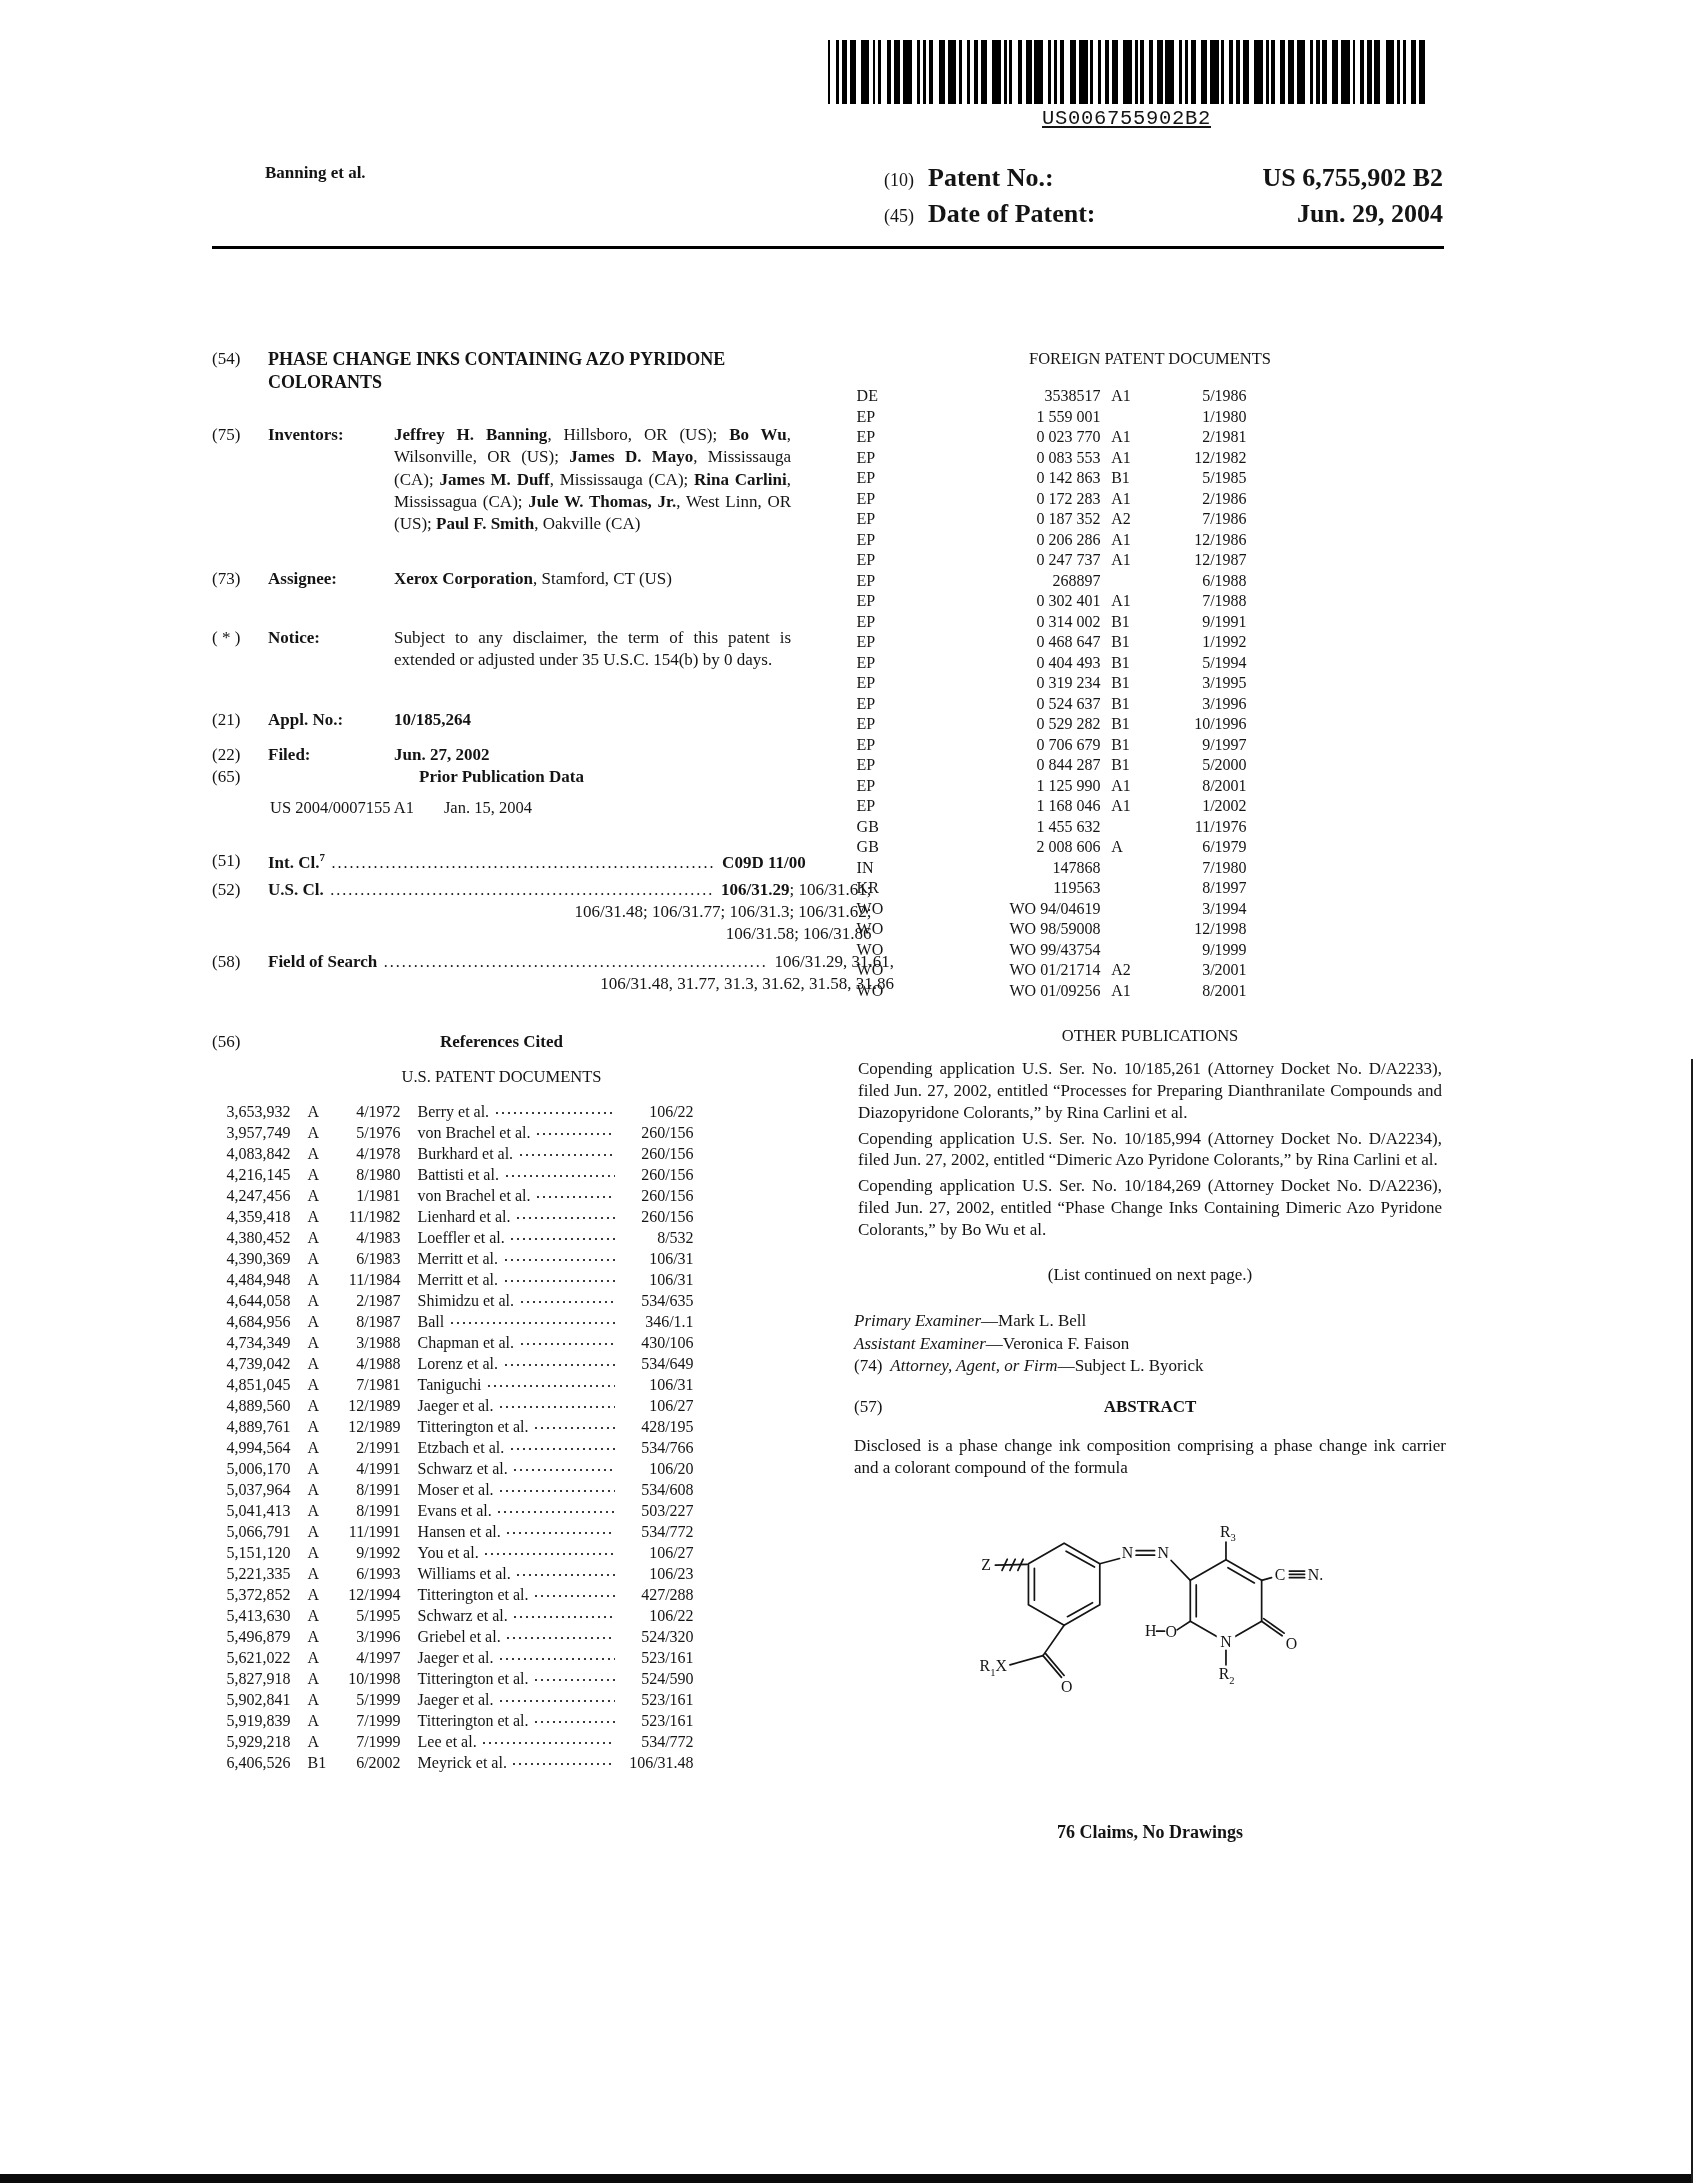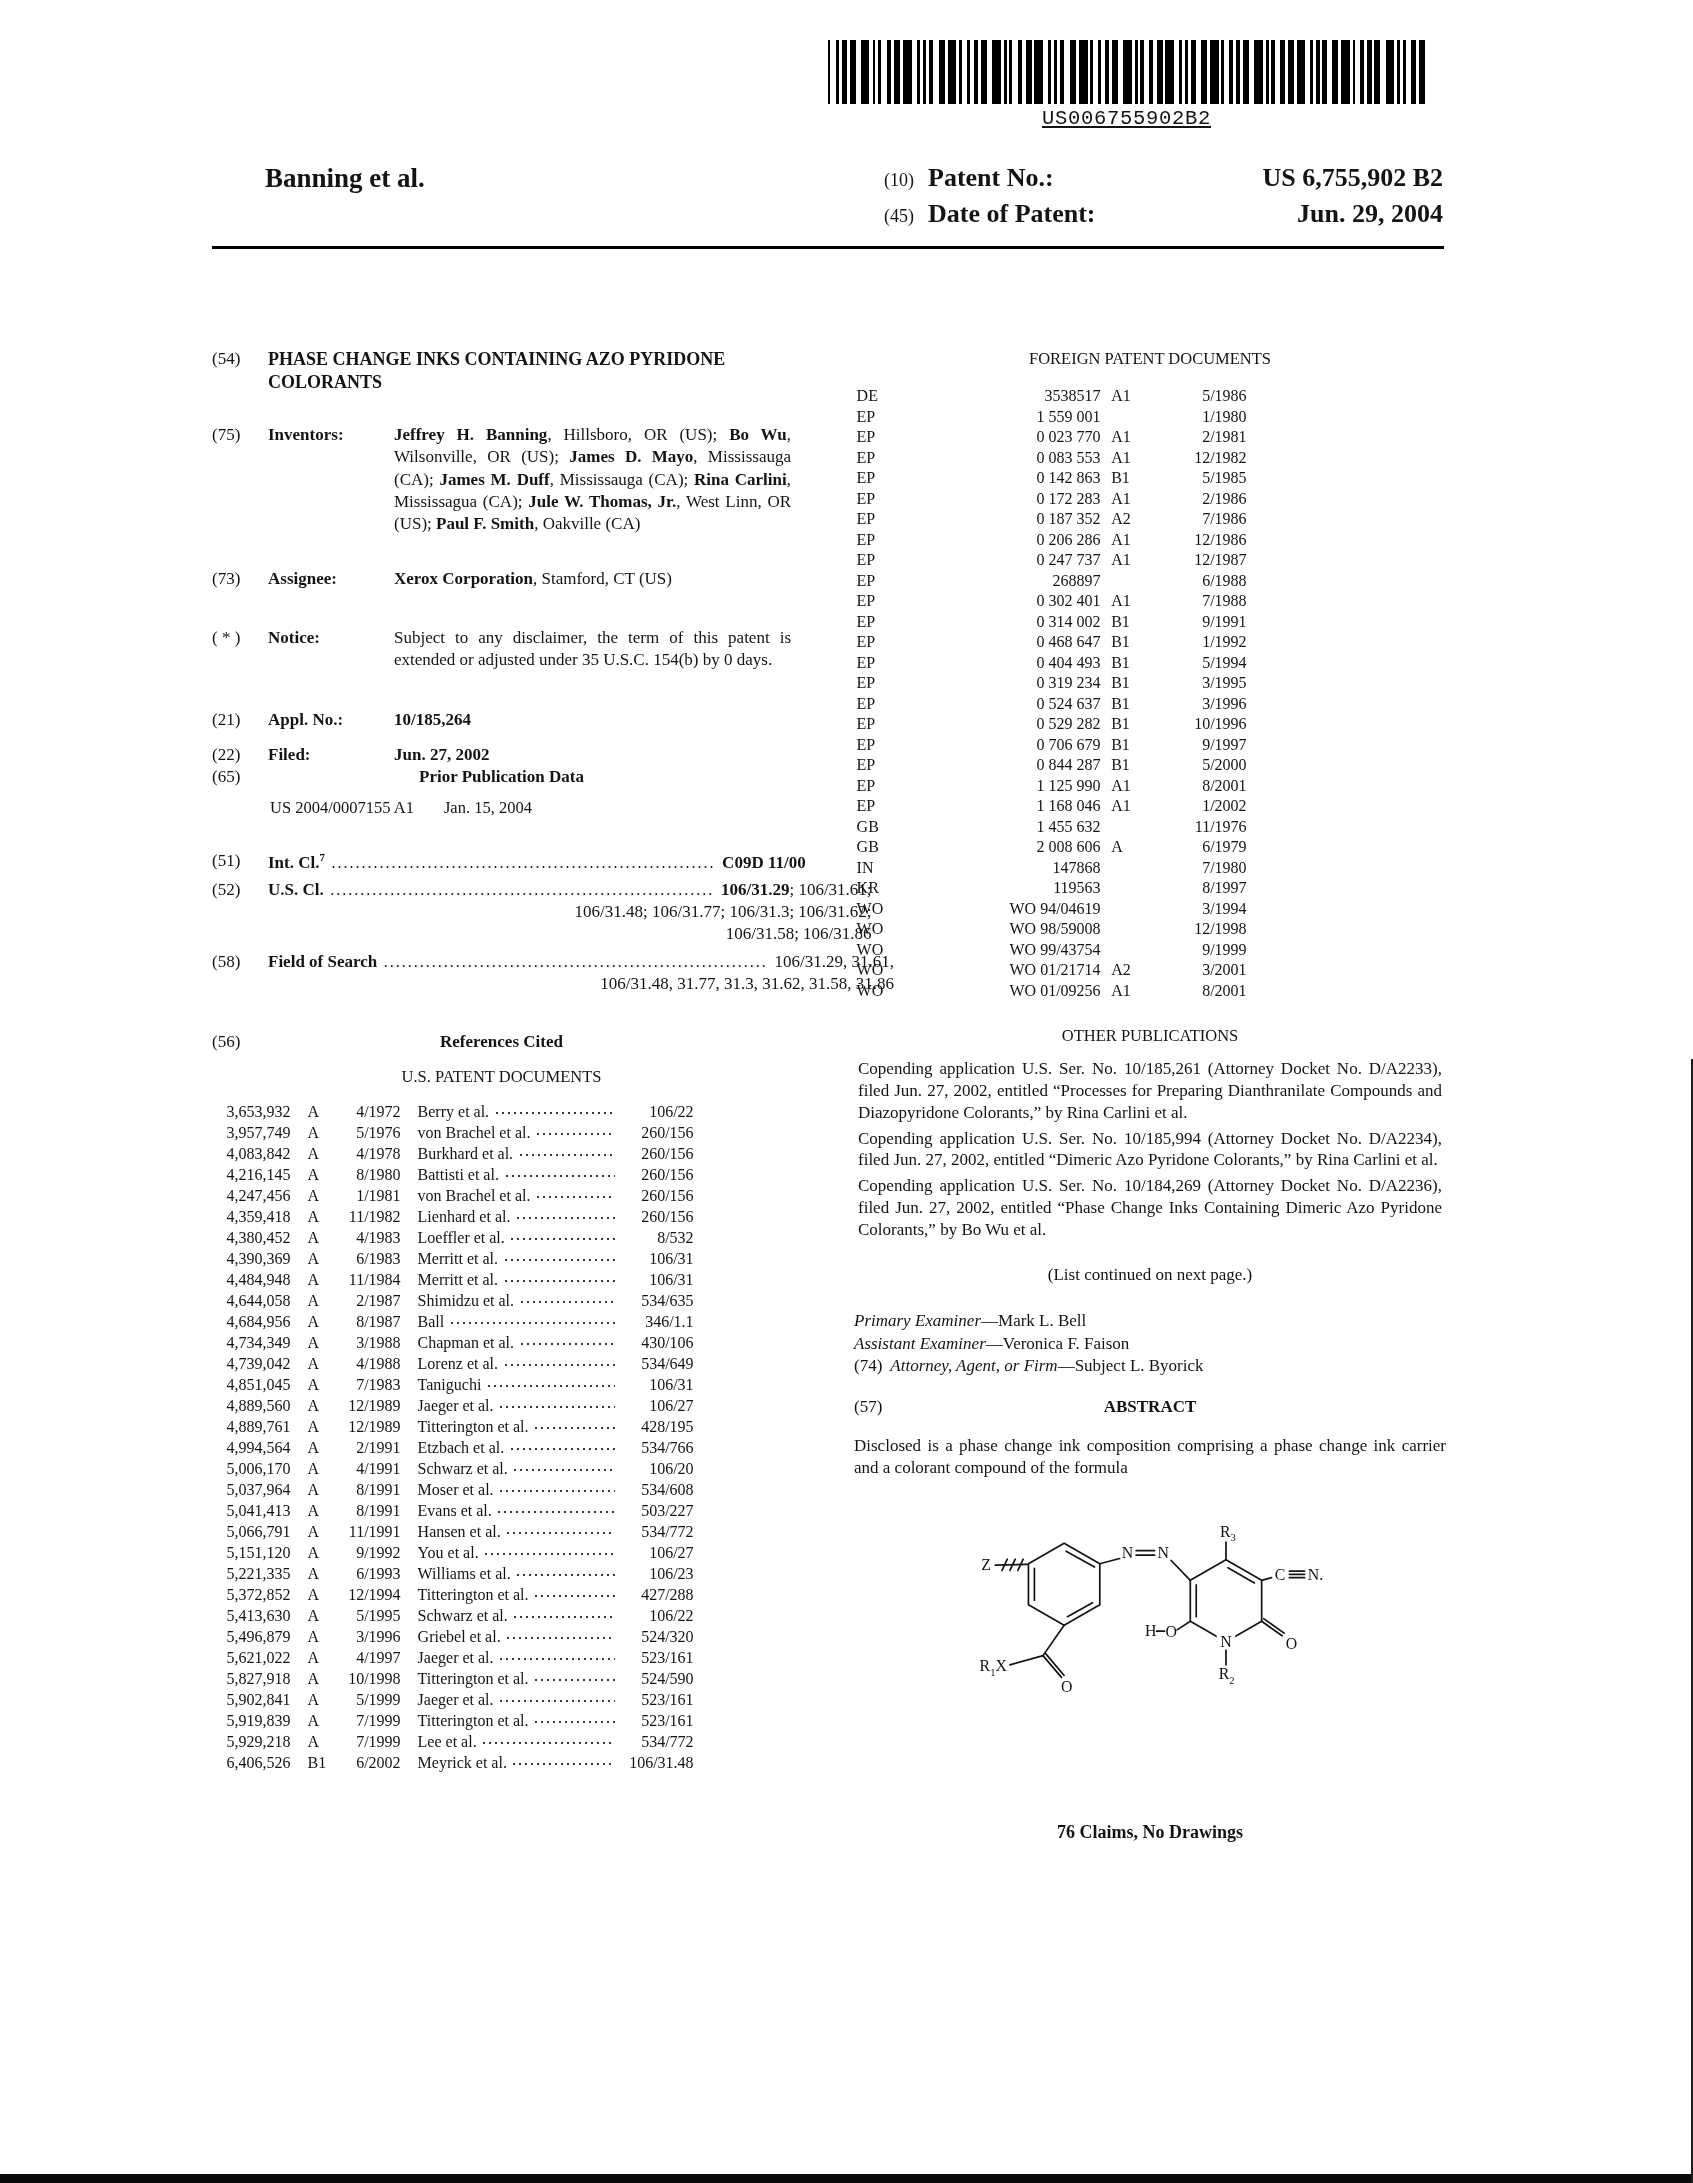--- a/index.html
+++ b/index.html
@@ -24,21 +24,21 @@
   .barcode-bars { display: flex; height: 64px; justify-content: center; }
   .barcode-bars .bar { background: #000; height: 100%; flex: 0 0 auto; }
   .barcode-bars .gap { height: 100%; flex: 0 0 auto; }
   .barcode-text { font-family: "Liberation Mono", "DejaVu Sans Mono", monospace; font-size: 20.5px; margin-top: 2.6px; letter-spacing: 0.7px; text-decoration: underline; }
 
   
   .header { display: flex; justify-content: space-between; padding: 26.5px 251px 0 212px; align-items: flex-start; }
   .line1 { display: flex; gap: 12px; align-items: baseline; }
   .num-small { font-size: 18px; }
   .doc-type { font-size: 36px; font-weight: bold; letter-spacing: 0.3px; }
-  .applicant { font-size: 27px; font-weight: bold; margin: 6.6px 0 0 53px; }
+  .applicant { font-size: 17px; font-weight: bold; margin: 6.6px 0 0 53px; }
   .ht-right { width: 559px; font-size: 26px; margin-top: 6.6px; }
   .ht-right .row { display: flex; align-items: baseline; margin-bottom: 6.6px; line-height: 1.15; }
   .ht-right .num-small { width: 44px; flex: 0 0 auto; }
   .ht-right .label { font-weight: bold; }
   .ht-right .value { font-weight: bold; margin-left: auto; text-align: right; }
   .rule { margin: 10.6px 250px 0 212px; border-bottom: 3.3px solid #000; }
 
   
   .body { display: flex; padding: 99px 248px 0 212px; gap: 63px; }
   .col-left  { width: 579px; flex: 0 0 auto; font-size: 17px; line-height: 1.3; }
@@ -477,21 +477,21 @@
             <span class="rnum">4,739,042</span>
             <span class="rkind">A</span>
             <span class="rdate">4/1988</span>
             <span class="rname">Lorenz et al.</span>
             <span class="leader"></span>
             <span class="rclass">534/649</span>
           </div>
           <div class="ref-row">
             <span class="rnum">4,851,045</span>
             <span class="rkind">A</span>
-            <span class="rdate">7/1983</span>
+            <span class="rdate">7/1981</span>
             <span class="rname">Taniguchi</span>
             <span class="leader"></span>
             <span class="rclass">106/31</span>
           </div>
           <div class="ref-row">
             <span class="rnum">4,889,560</span>
             <span class="rkind">A</span>
             <span class="rdate">12/1989</span>
             <span class="rname">Jaeger et al.</span>
             <span class="leader"></span>

